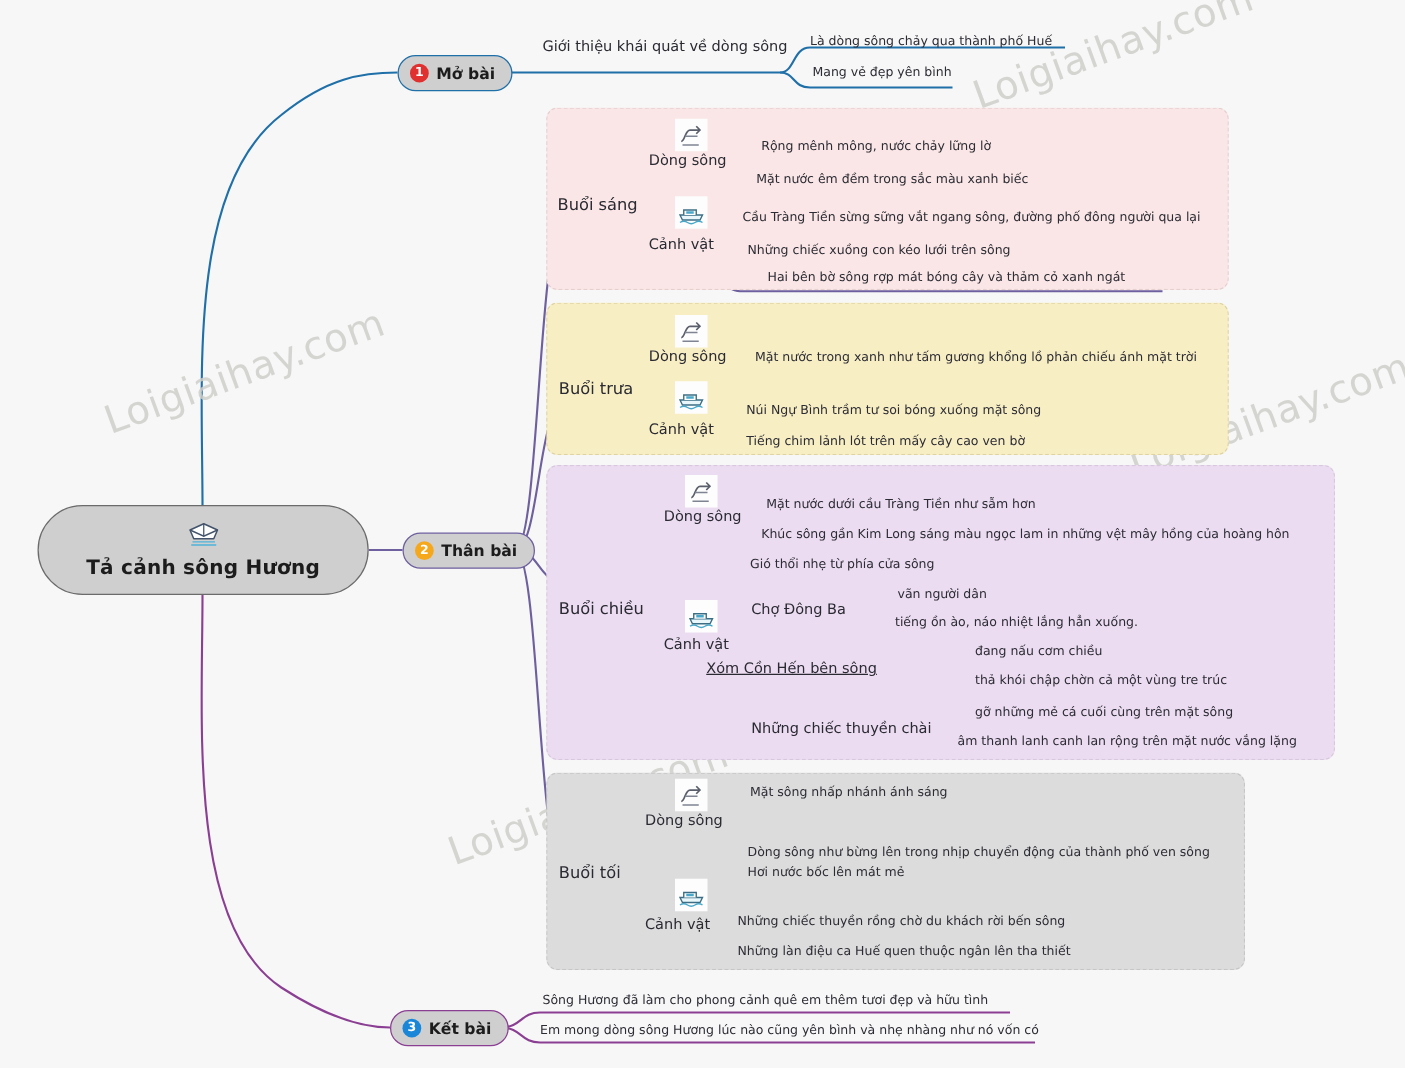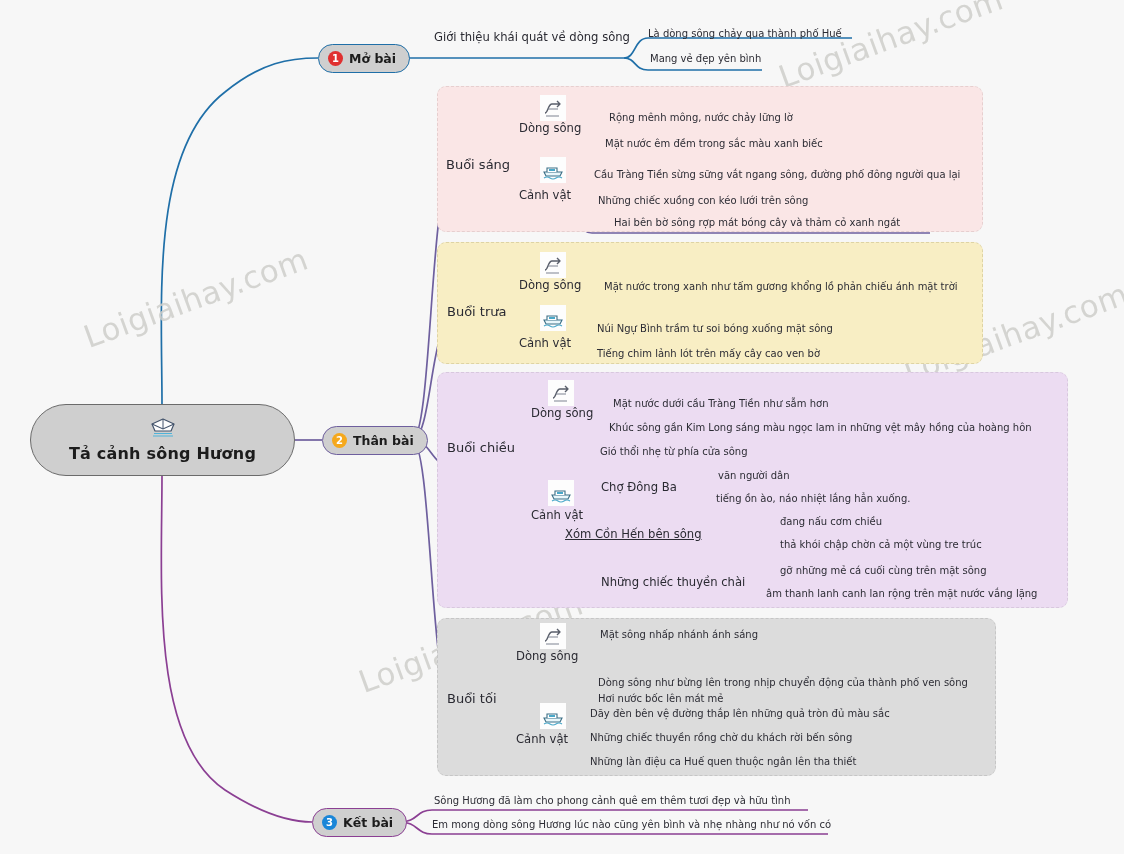--- a/index.html
+++ b/index.html
@@ -244,21 +244,21 @@
         <path d="M7 15 V11 H17 V15" fill="#fff" stroke="#3b6e85" stroke-width="1.1"></path>
         <rect x="9" y="12" width="6" height="2" fill="#49a8c9"></rect>
         <path d="M4 21 Q7 19 10 21 T16 21 T22 21" fill="none" stroke="#49a8c9" stroke-width="1.1"></path>
       </svg>
   </span>
   <div class="lbl mid" style="left:519px;top:337px;">Cảnh vật</div>
   <div class="lbl leaf" style="left:604px;top:280px;">Mặt nước trong xanh như tấm gương khổng lồ phản chiếu ánh mặt trời</div>
   <div class="lbl leaf" style="left:597px;top:322px;">Núi Ngự Bình trầm tư soi bóng xuống mặt sông</div>
   <div class="lbl leaf" style="left:597px;top:347px;">Tiếng chim lảnh lót trên mấy cây cao ven bờ</div>
 
-  <div class="lbl l1" style="left:447px;top:441px;">Buổi chiều</div>
+  <div class="lbl l1" style="left:447px;top:481px;">Buổi chiều</div>
   <span class="icon-tile" style="left:548px;top:380px;">
     <svg viewBox="0 0 26 26">
         <path d="M5 18 C8 18 8 9 12 9 L20 9 L17 6 M20 9 L17 12" fill="none" stroke="#5a5f6b" stroke-width="1.4" stroke-linejoin="round"></path>
         <path d="M6 21 H19 M8 14 H18" stroke="#7e8492" stroke-width="1.1"></path>
       </svg>
   </span>
   <div class="lbl mid" style="left:531px;top:407px;">Dòng sông</div>
   <span class="icon-tile" style="left:548px;top:480px;">
     <svg viewBox="0 0 26 26">
         <path d="M4 15 H22 L20 19 H6 Z" fill="#e9f7fb" stroke="#3b6e85" stroke-width="1.1"></path>
@@ -297,20 +297,19 @@
         <path d="M4 15 H22 L20 19 H6 Z" fill="#e9f7fb" stroke="#3b6e85" stroke-width="1.1"></path>
         <path d="M7 15 V11 H17 V15" fill="#fff" stroke="#3b6e85" stroke-width="1.1"></path>
         <rect x="9" y="12" width="6" height="2" fill="#49a8c9"></rect>
         <path d="M4 21 Q7 19 10 21 T16 21 T22 21" fill="none" stroke="#49a8c9" stroke-width="1.1"></path>
       </svg>
   </span>
   <div class="lbl mid" style="left:516px;top:733px;">Cảnh vật</div>
   <div class="lbl leaf" style="left:600px;top:628px;">Mặt sông nhấp nhánh ánh sáng</div>
   <div class="lbl leaf" style="left:598px;top:652px;margin-top:40px;">Hơi nước bốc lên mát mẻ</div>
   <div class="lbl leaf" style="left:598px;top:676px;">Dòng sông như bừng lên trong nhịp chuyển động của thành phố ven sông</div>
-  <div class="lbl leaf" style="left:590px;top:707px;">Dãy đèn bên vệ đường thắp lên những quả tròn đủ màu sắc</div>
   <div class="lbl leaf" style="left:590px;top:731px;">Những chiếc thuyền rồng chờ du khách rời bến sông</div>
   <div class="lbl leaf" style="left:590px;top:755px;">Những làn điệu ca Huế quen thuộc ngân lên tha thiết</div>
 
   <div class="lbl leaf" style="left:432px;top:818px;">Em mong dòng sông Hương lúc nào cũng yên bình và nhẹ nhàng như nó vốn có</div>
   <div class="lbl leaf" style="left:434px;top:794px;">Sông Hương đã làm cho phong cảnh quê em thêm tươi đẹp và hữu tình</div>
 
 </div>
 
 </body></html>

